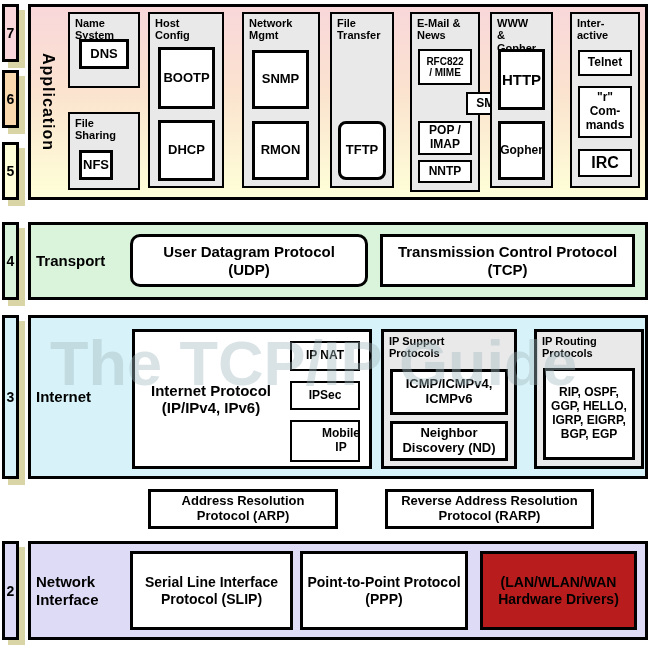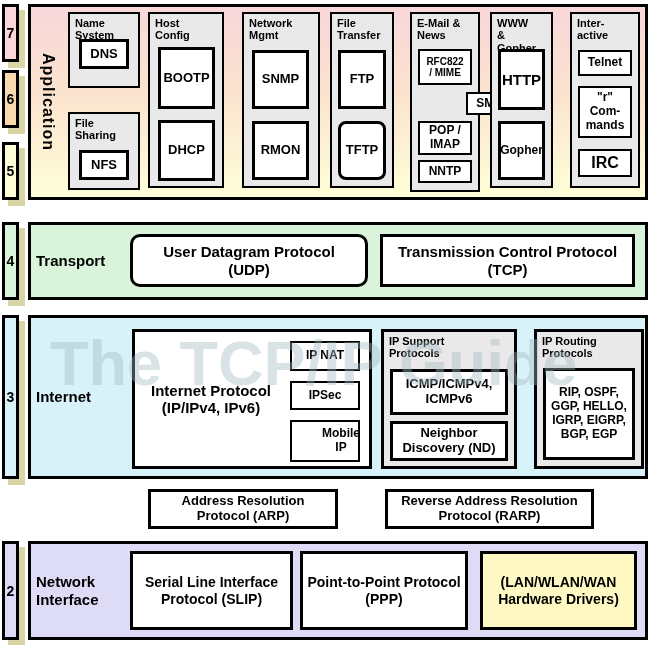--- a/index.html
+++ b/index.html
@@ -12,21 +12,21 @@
   .band-app{background:linear-gradient(to bottom,#f9d7da 0%,#fbe3cf 45%,#feffd8 100%);}
   .band-transport{background:#d9f4da;}
   .band-internet{background:#d7f3f9;}
   .band-network{background:#dddbf6;}
   .group{background:#e9e9e9;border:2px solid #000;}
   .group.bw3{border-width:3px;}
   .gtitle{font-weight:bold;font-size:11px;line-height:1.12;padding:3px 16px 0 5px;white-space:pre-line;}
   .pbox{background:#fff;border:3px solid #000;display:flex;align-items:center;justify-content:center;
         text-align:center;font-weight:bold;font-size:13px;white-space:pre-line;line-height:1.15;}
   .pbox.thin{border-width:2px;}
-  .gray{background:#fef9c3;}
+  .gray{background:#b91c1c;}
   .blabel{font-weight:bold;font-size:15px;white-space:pre-line;display:flex;align-items:center;line-height:1.2;}
   .vlabel{writing-mode:vertical-rl;font-weight:bold;font-size:16px;letter-spacing:1px;
           display:flex;align-items:center;justify-content:center;}
   .wmark{font-weight:bold;font-size:63px;white-space:nowrap;color:rgba(160,182,189,0.40);
          pointer-events:none;line-height:1;}
 </style>
 </head>
 <body>
 
 <div class="stage">
@@ -44,41 +44,40 @@
   <div class="a group" style="left:68px;top:12px;width:72px;height:76px;">
     <div class="gtitle">Name
 System</div>
   </div>
   <div class="a pbox" style="left:79px;top:39px;width:50px;height:30px;">DNS</div>
 
   <div class="a group" style="left:68px;top:112px;width:72px;height:78px;">
     <div class="gtitle">File
 Sharing</div>
   </div>
-  <div class="a pbox" style="left:79px;top:150px;width:50px;height:30px;">NFS</div>
+  <div class="a pbox" style="left:79px;top:150px;width:34px;height:30px;">NFS</div>
 
   <div class="a group" style="left:148px;top:12px;width:76px;height:176px;">
     <div class="gtitle">Host
 Config</div>
   </div>
   <div class="a pbox" style="left:158px;top:47px;width:57px;height:62px;">BOOTP</div>
   <div class="a pbox" style="left:158px;top:120px;width:57px;height:61px;">DHCP</div>
 
   <div class="a group" style="left:242px;top:12px;width:78px;height:176px;">
     <div class="gtitle">Network
 Mgmt</div>
   </div>
   <div class="a pbox" style="left:252px;top:50px;width:57px;height:59px;">SNMP</div>
   <div class="a pbox" style="left:252px;top:121px;width:57px;height:59px;">RMON</div>
 
   <div class="a group" style="left:330px;top:12px;width:64px;height:176px;">
     <div class="gtitle">File
 Transfer</div>
   </div>
-  <div class="a pbox" style="left:338px;top:50px;width:48px;height:59px;">FTP</div>
   <div class="a pbox" style="left:338px;top:121px;width:48px;height:59px;border-radius:8px;">TFTP</div>
 
   <div class="a group" style="left:410px;top:12px;width:70px;height:180px;">
     <div class="gtitle">E-Mail &amp;
 News</div>
   </div>
   <div class="a pbox thin" style="left:418px;top:49px;width:54px;height:36px;font-size:10px;">RFC822
 / MIME</div>
   <div class="a pbox thin" style="left:418px;top:92px;width:54px;height:23px;font-size:12px;margin-left:48px;">SMTP</div>
   <div class="a pbox thin" style="left:418px;top:121px;width:54px;height:34px;font-size:12px;">POP /

